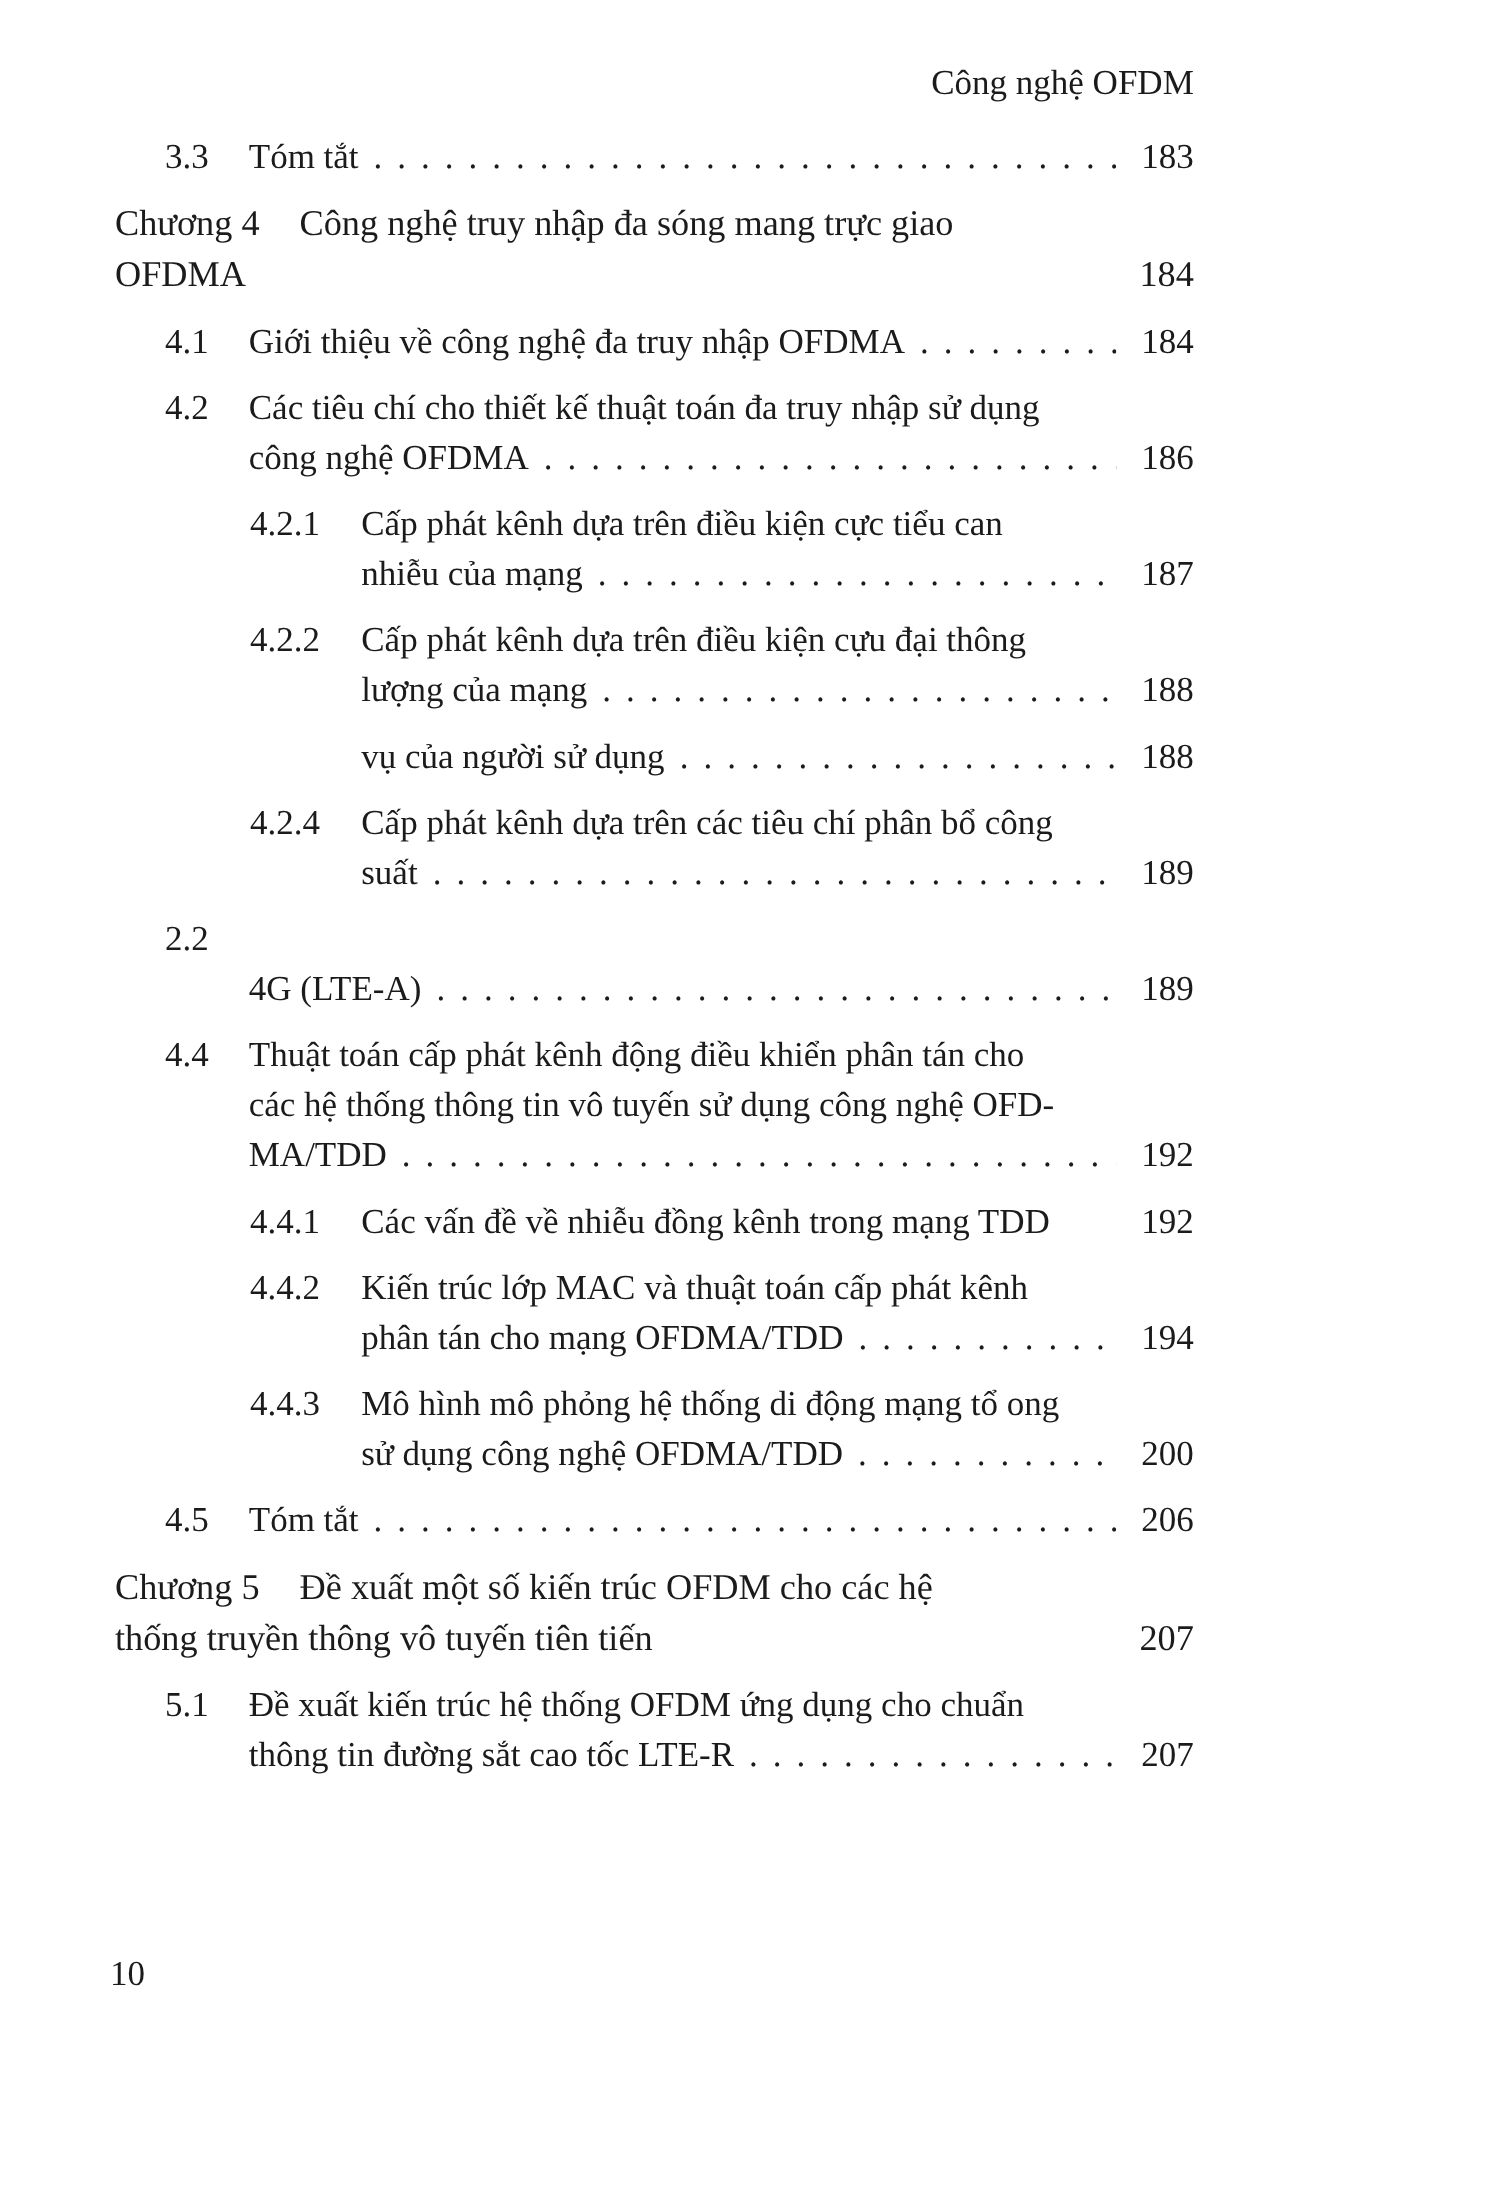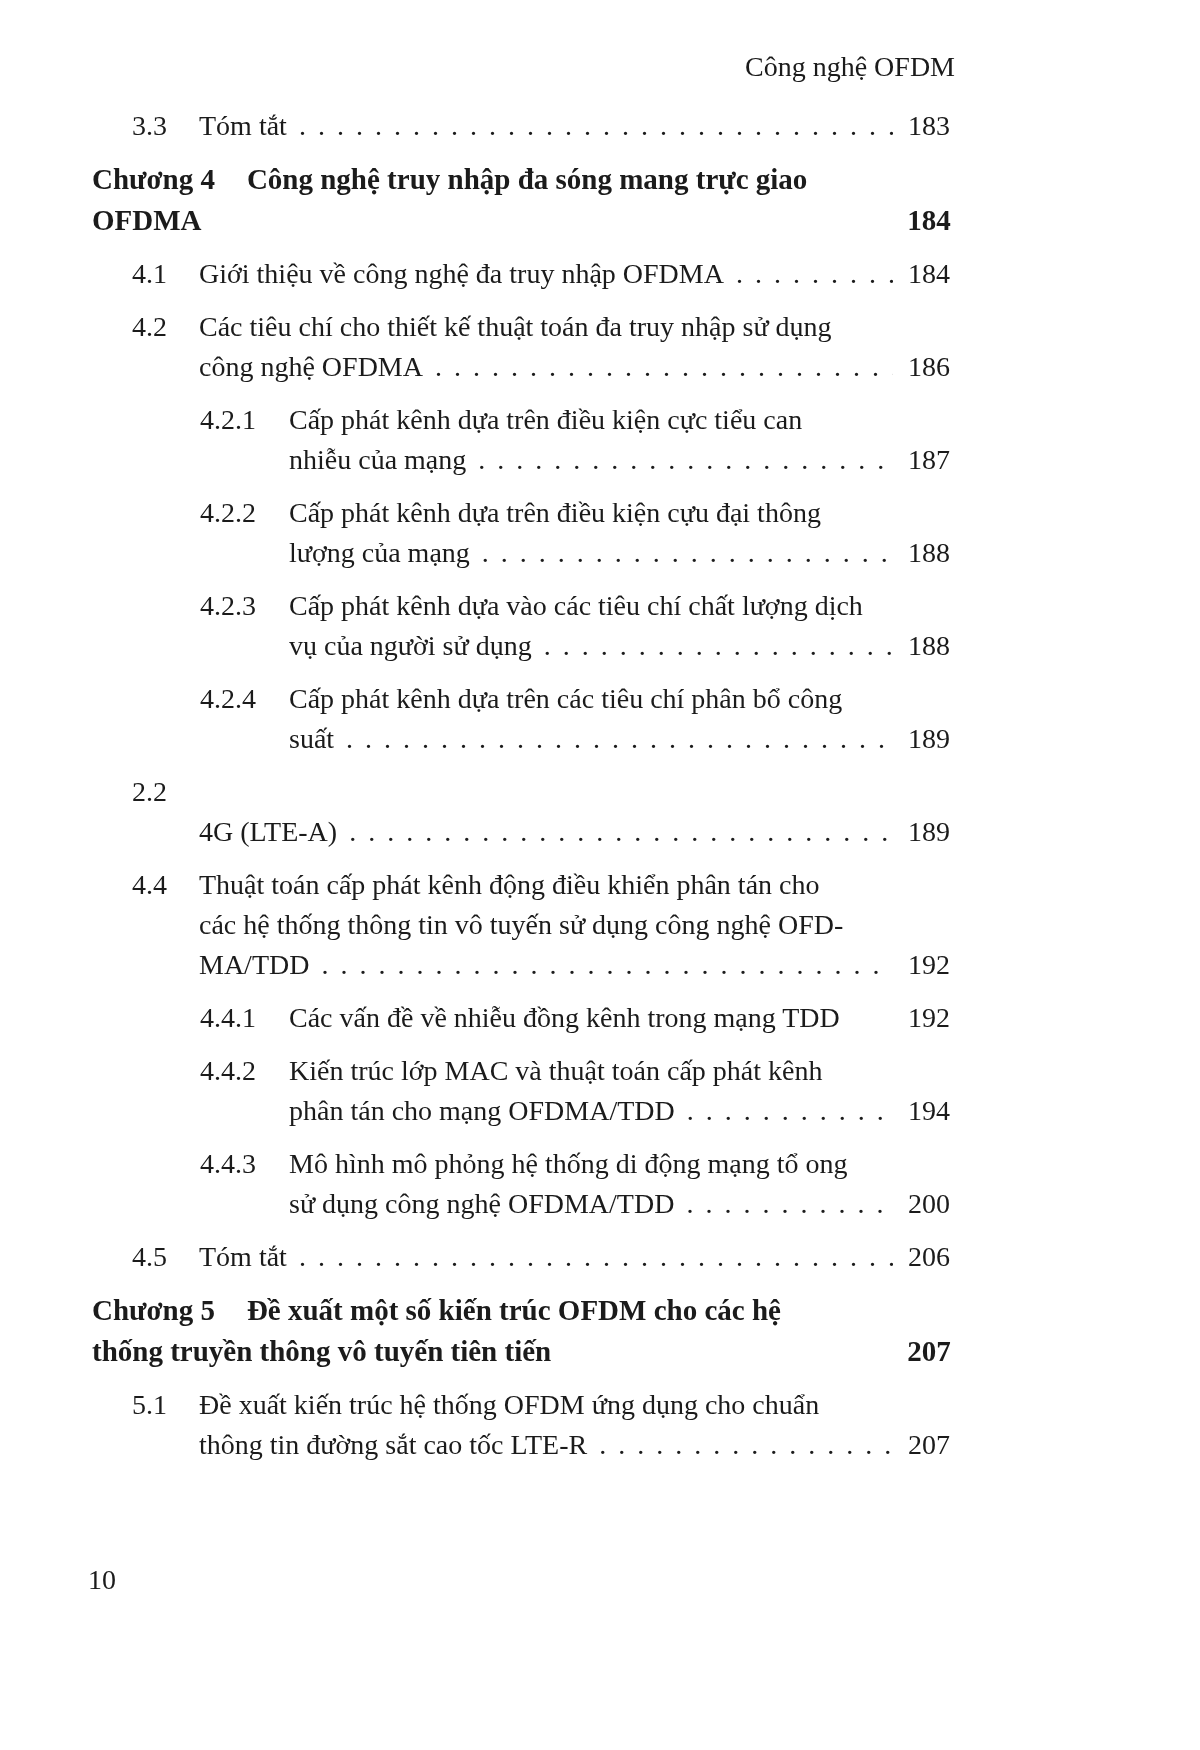--- a/index.html
+++ b/index.html
@@ -37,21 +37,21 @@
   .entry .row {
     display: flex;
     align-items: baseline;
   }
   
   .section .num       { flex: 0 0 67px;  margin-left: 40px;  }
   .section .cont-pad  { flex: 0 0 107px; }
   .subsection .num      { flex: 0 0 89px;  margin-left: 108px; }
   .subsection .cont-pad { flex: 0 0 197px; }
   .chapter {
-    font-weight: bold;
+    font-weight: normal;
     font-size: 29px;
     line-height: 41px;
   }
   .chapter .num      { flex: 0 0 auto; margin-right: 32px; }
   .chapter .cont-pad { flex: 0 0 0px; }
   .text { white-space: nowrap; }
   .dots {
     flex: 1 1 auto;
     overflow: hidden;
     white-space: nowrap;
@@ -60,21 +60,21 @@
     min-width: 0;
   }
   .dots::after {
     content: "............................................................";
     letter-spacing: 12px;
   }
   .spacer { flex: 1 1 auto; }
   .pg {
     flex: 0 0 auto;
     min-width: 52px;
-    text-align: center;
+    text-align: right;
   }
   .footer-page-number {
     position: absolute;
     left: 88px;
     top: 1564px;
     font-size: 28px;
   }
 </style>
 </head>
 <body>
@@ -141,24 +141,20 @@
       </div>
       <div class="row">
         <span class="cont-pad"></span>
         <span class="text">lượng của mạng</span>
         <span class="dots"></span>
         <span class="pg">188</span>
       </div>
     </div>
     <div class="entry subsection">
       <div class="row">
-        <span class="num">4.2.3</span>
-        <span class="text">Cấp phát kênh dựa vào các tiêu chí chất lượng dịch</span>
-      </div>
-      <div class="row">
         <span class="cont-pad"></span>
         <span class="text">vụ của người sử dụng</span>
         <span class="dots"></span>
         <span class="pg">188</span>
       </div>
     </div>
     <div class="entry subsection">
       <div class="row">
         <span class="num">4.2.4</span>
         <span class="text">Cấp phát kênh dựa trên các tiêu chí phân bổ công</span>

